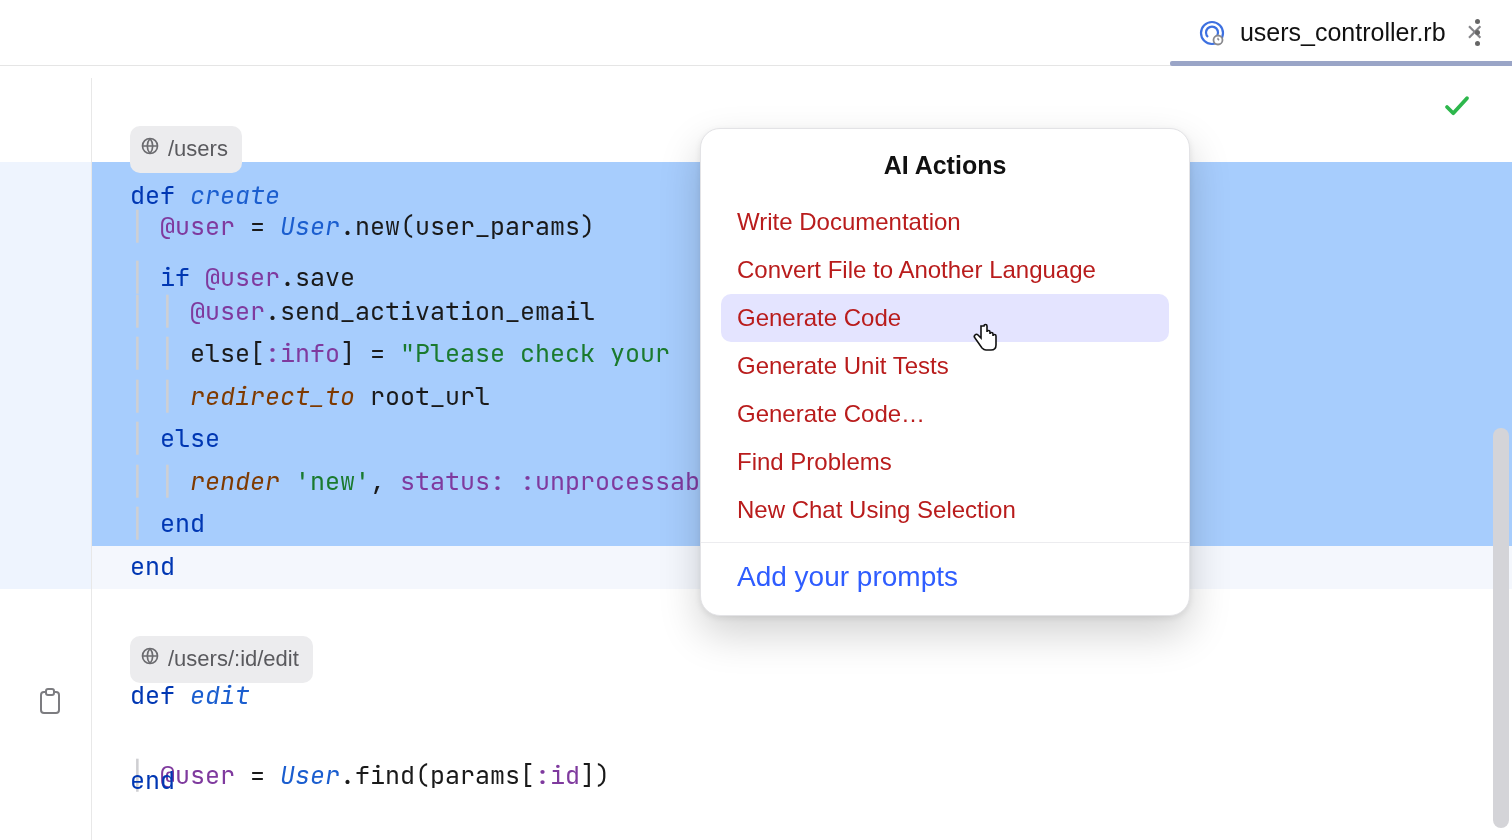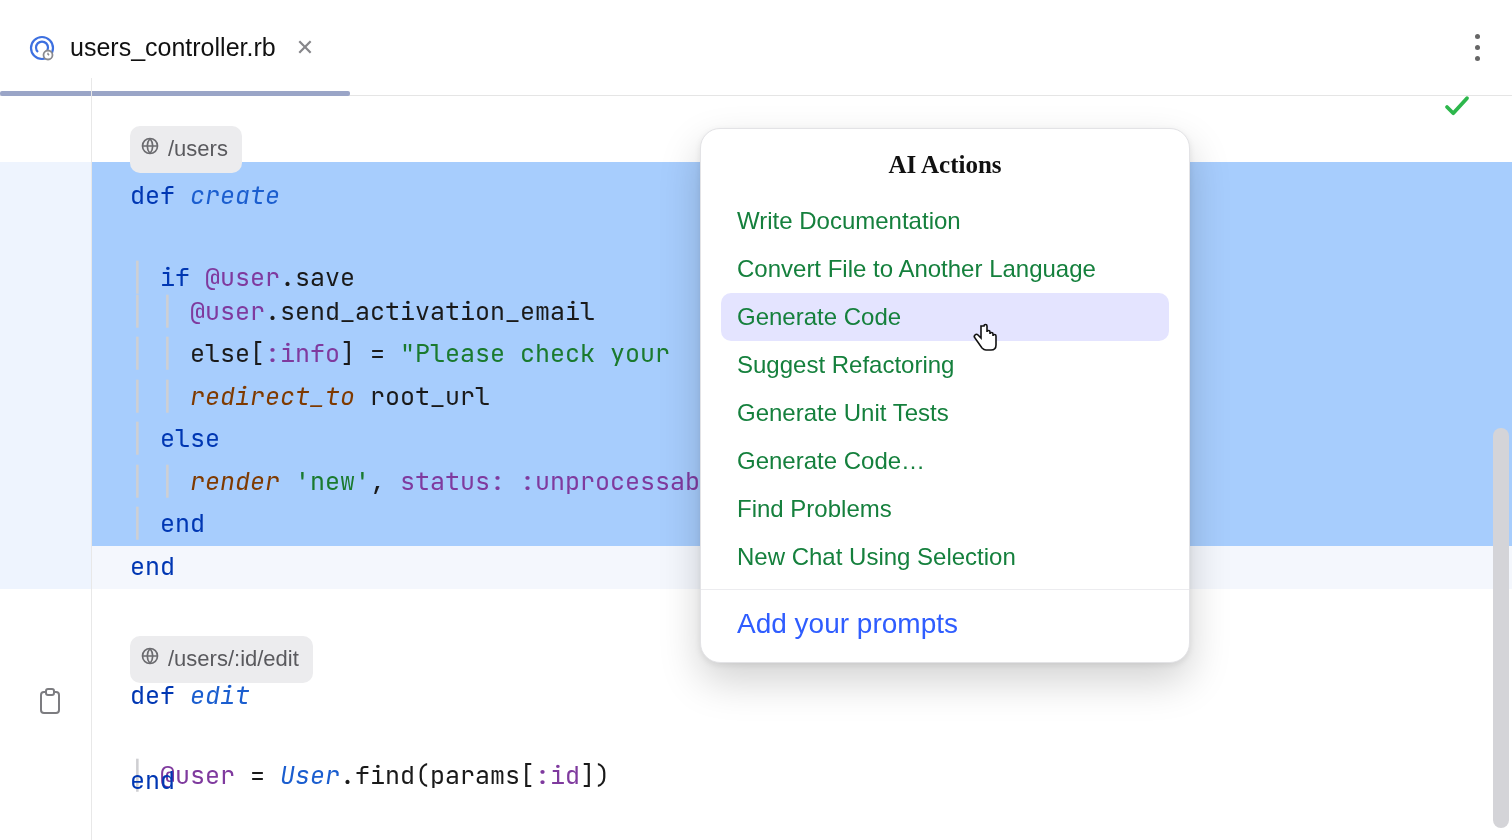--- a/index.html
+++ b/index.html
@@ -7,25 +7,26 @@
     width: 1512px;
     height: 840px;
     font-family: -apple-system, BlinkMacSystemFont, "Segoe UI", Helvetica, Arial, sans-serif;
     background: #fff;
     overflow: hidden;
     position: relative;
   }
 
   
   .tab-bar {
-    height: 96px;
+    height: 66px;
     border-bottom: 1px solid #e5e5e5;
     display: flex;
     align-items: center;
     position: relative;
+    justify-content: flex-end;
   }
   .tab {
     display: flex;
     align-items: center;
     gap: 14px;
     padding: 0 28px;
     height: 100%;
     cursor: default;
     position: relative;
   }
@@ -182,28 +183,27 @@
     box-shadow: 0 18px 42px rgba(0,0,0,0.18), 0 2px 6px rgba(0,0,0,0.08);
     z-index: 30;
     overflow: hidden;
   }
   .ai-title {
     font-weight: 700;
     font-size: 25px;
     text-align: center;
     padding: 22px 24px 18px;
     color: #111;
-    font-family: Liberation Serif, serif;
   }
   .ai-items {
     padding: 0 20px 8px;
   }
   .ai-item {
     font-size: 24px;
-    color: #15803d;
+    color: #b91c1c;
     padding: 10px 16px;
     border-radius: 10px;
   }
   .ai-item.highlight {
     background: #e4e4ff;
   }
   .ai-footer {
     border-top: 1px solid #ececef;
     padding: 18px 36px 22px;
   }
@@ -293,20 +293,21 @@
       <span class="globe">
         <svg width="20" height="20" viewBox="0 0 24 24">
             <circle cx="12" cy="12" r="9" stroke="#6c6c70" stroke-width="2" fill="none"></circle>
             <path d="M3 12 h18 M12 3 a14 14 0 0 1 0 18 M12 3 a14 14 0 0 0 0 18" stroke="#6c6c70" stroke-width="2" fill="none"></path>
           </svg>
       </span>
       <span>/users</span>
     </div>
 
     <div class="line" style="top:96px;"><span class="kw">def </span><span class="def">create</span></div>
+    <div class="line" style="top:126.5px;"><span class="indent-guide">│ </span><span class="ivar">@user</span><span class="plain"> = </span><span class="const">User</span><span class="plain">.new(user_params)</span></div>
     <div class="line" style="top:178px;"><span class="indent-guide">│ </span><span class="kw">if </span><span class="ivar">@user</span><span class="plain">.save</span></div>
     <div class="line" style="top:211.5px;"><span class="indent-guide">│ │ </span><span class="ivar">@user</span><span class="plain">.send_activation_email</span></div>
     <div class="line" style="top:254px;"><span class="indent-guide">│ │ </span><span class="plain">else[</span><span class="sym">:info</span><span class="plain">] = </span><span class="str">"Please check your </span></div>
     <div class="line" style="top:296.5px;"><span class="indent-guide">│ │ </span><span class="call italic">redirect_to</span><span class="plain"> root_url</span></div>
     <div class="line" style="top:339px;"><span class="indent-guide">│ </span><span class="kw">else</span></div>
     <div class="line" style="top:381.5px;"><span class="indent-guide">│ │ </span><span class="call italic">render </span><span class="str">'new'</span><span class="plain">, </span><span class="sym">status:</span><span class="plain"> </span><span class="sym">:unprocessab</span></div>
     <div class="line" style="top:424px;"><span class="indent-guide">│ </span><span class="kw">end</span></div>
     <div class="line" style="top:466.5px;"><span class="kw">end</span></div>
 
     <div class="route-chip" style="top:558px;">
@@ -329,21 +330,20 @@
 <div class="scrollbar-track">
   <div class="scrollbar-thumb"></div>
 </div>
 
 <div class="ai-popup">
   <div class="ai-title">AI Actions</div>
   <div class="ai-items">
     <div class="ai-item">Write Documentation</div>
     <div class="ai-item">Convert File to Another Language</div>
     <div class="ai-item highlight">Generate Code</div>
-    <div class="ai-item">Suggest Refactoring</div>
     <div class="ai-item">Generate Unit Tests</div>
     <div class="ai-item">Generate Code…</div>
     <div class="ai-item">Find Problems</div>
     <div class="ai-item">New Chat Using Selection</div>
   </div>
   <div class="ai-footer">
     <span class="ai-link">Add your prompts</span>
   </div>
 </div>
 

